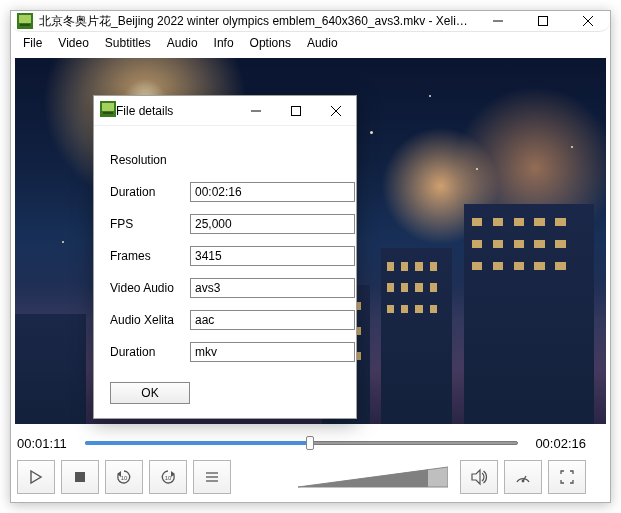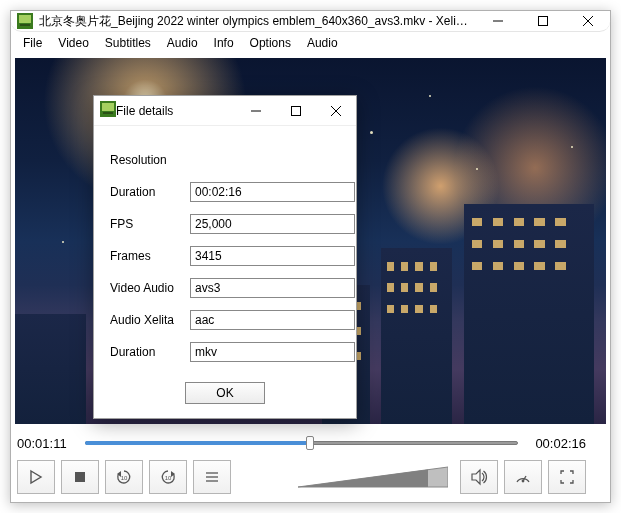--- a/index.html
+++ b/index.html
@@ -170,21 +170,21 @@
     font-family: inherit;
     outline:none;
     background:#fff;
   }
   .form-row input.sel {
     background:#0078d7; color:#fff;
   }
   .form-row input.sel::selection { background:#0078d7; color:#fff; }
   .dlg-footer {
     padding:8px 16px 14px 16px;
-    display:flex; justify-content:center;
+    display:flex; 
   }
   .ok-btn {
     width:80px; height:22px;
     border:1px solid #888;
     background: linear-gradient(#fdfdfd,#ececec);
     font-size:12px;
   }
 </style>
 </head>
 <body>

